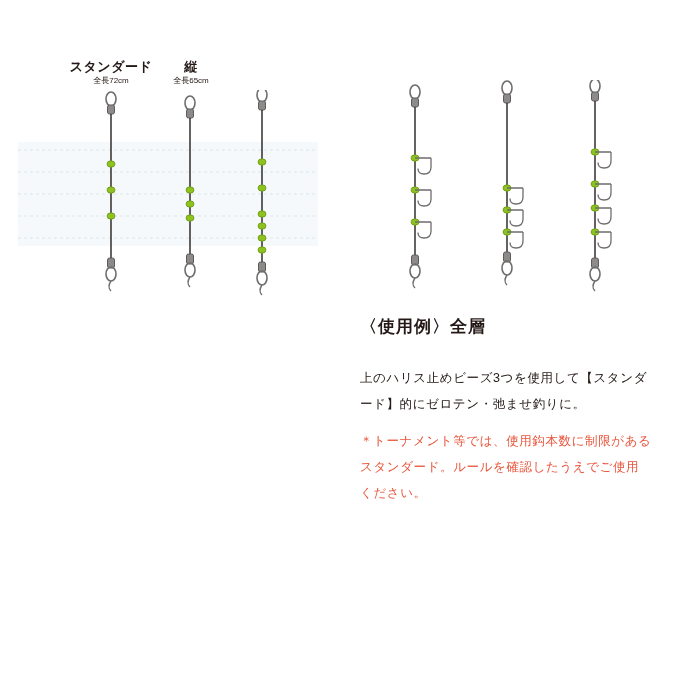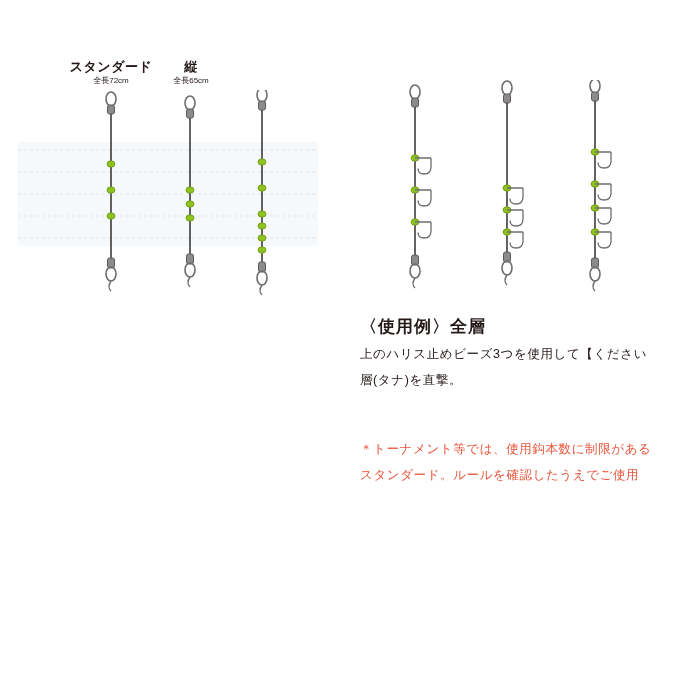--- a/index.html
+++ b/index.html
@@ -76,32 +76,32 @@
   .text-block {
     position: absolute;
     left: 360px;
     top: 315px;
     width: 330px;
   }
   .usage-heading {
     font-size: 17px;
     font-weight: bold;
     letter-spacing: 1px;
-    margin-bottom: 4px;
+    margin-bottom: 28px;
     color: #231815;
   }
   .body-text {
     font-size: 12.5px;
     line-height: 2.05;
     letter-spacing: 0.6px;
     color: #231815;
   }
   .body-text p { margin: 0; }
   .note-text {
-    margin-top: 44px;
+    margin-top: 12px;
     font-size: 12.5px;
     line-height: 2.05;
     letter-spacing: 0.6px;
     color: #e8553c;
   }
   .note-text p { margin: 0; }
 </style>
 </head>
 <body>
 
@@ -245,23 +245,24 @@
         <ellipse cx="225" cy="194" rx="5" ry="7" fill="none" stroke="#6f6d6c" stroke-width="1.6"></ellipse>
         <path d="M225 201 q-4 6 0 10" fill="none" stroke="#6f6d6c" stroke-width="1.4"></path>
       </g>
     </svg>
   </div>
 
   <div class="text-block">
     <div class="usage-heading">〈使用例〉全層</div>
 
     <div class="body-text">
-      <p>上のハリス止めビーズ3つを使用して【ください</p>
-      <p>層(タナ)を直撃。</p>
+      <p>上のハリス止めビーズ3つを使用して【スタンダ</p>
+      <p>ード】的にゼロテン・弛ませ釣りに。</p>
     </div>
 
     <div class="note-text">
       <p>＊トーナメント等では、使用鈎本数に制限がある</p>
       <p>スタンダード。ルールを確認したうえでご使用</p>
+      <p>ください。</p>
     </div>
   </div>
 
 </div>
 
 </body></html>

